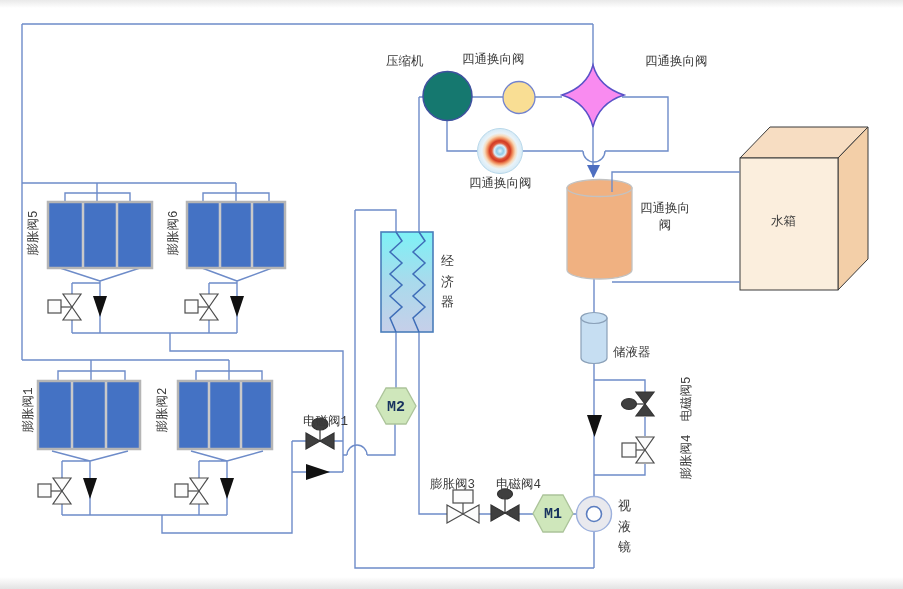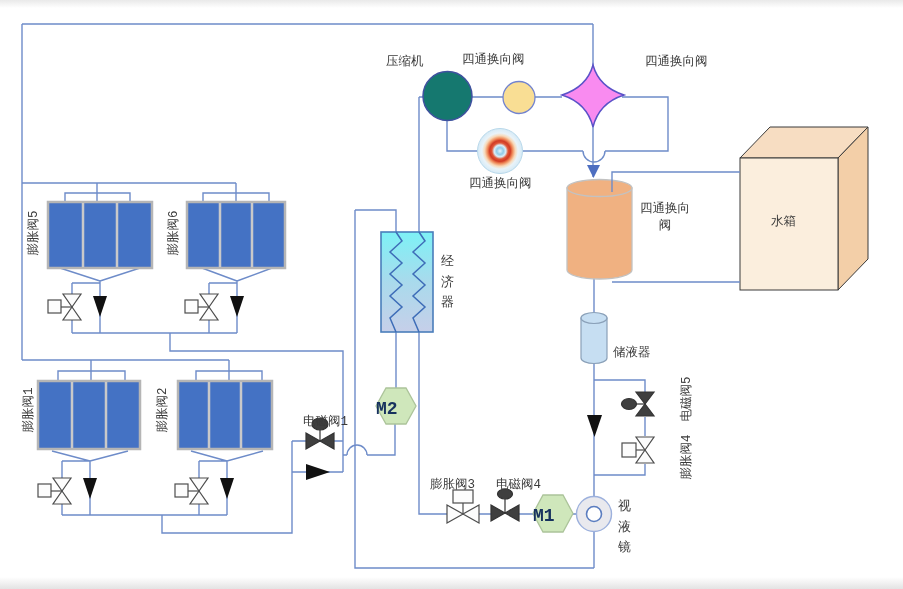--- a/index.html
+++ b/index.html
@@ -4,21 +4,21 @@
 <style>
   html,body{margin:0;padding:0;background:#fff;}
   #stage{position:relative;width:903px;height:589px;background:#ffffff;overflow:hidden;
          font-family:Liberation Mono, monospace;}
   #piping{position:absolute;left:0;top:0;}
   .lbl{position:absolute;font-size:12.5px;color:#3a3a3a;white-space:nowrap;}
   .cond{position:absolute;font-size:12.5px;color:#3a3a3a;width:62px;line-height:17px;text-align:center;}
   .vlbl{position:absolute;font-size:13px;color:#3a3a3a;width:17px;line-height:20.5px;text-align:center;word-break:break-all;}
   .rlbl{position:absolute;font-size:12.5px;color:#3a3a3a;width:62px;height:14px;line-height:14px;
         text-align:center;transform:rotate(-90deg);white-space:nowrap;}
-  .mtxt{position:absolute;font-size:18px;font-weight:bold;color:#17325e;width:40px;text-align:left;}
+  .mtxt{position:absolute;font-size:15px;font-weight:bold;color:#17325e;width:40px;text-align:center;}
   .shade-top{position:absolute;left:0;top:0;width:903px;height:8px;
              background:linear-gradient(#e9e9e9,rgba(255,255,255,0));}
   .shade-bottom{position:absolute;left:0;top:577px;width:903px;height:12px;
              background:linear-gradient(rgba(255,255,255,0),#e3e3e3);}
 </style>
 </head>
 <body>
 
 <div id="stage">
 

